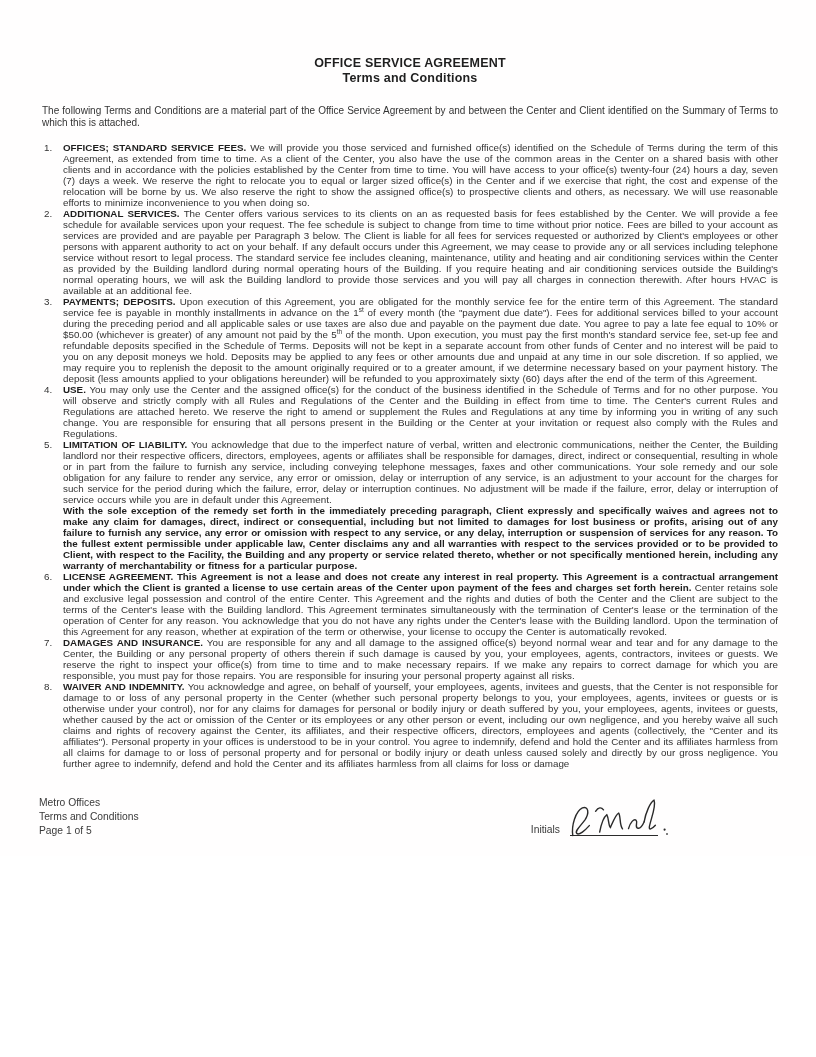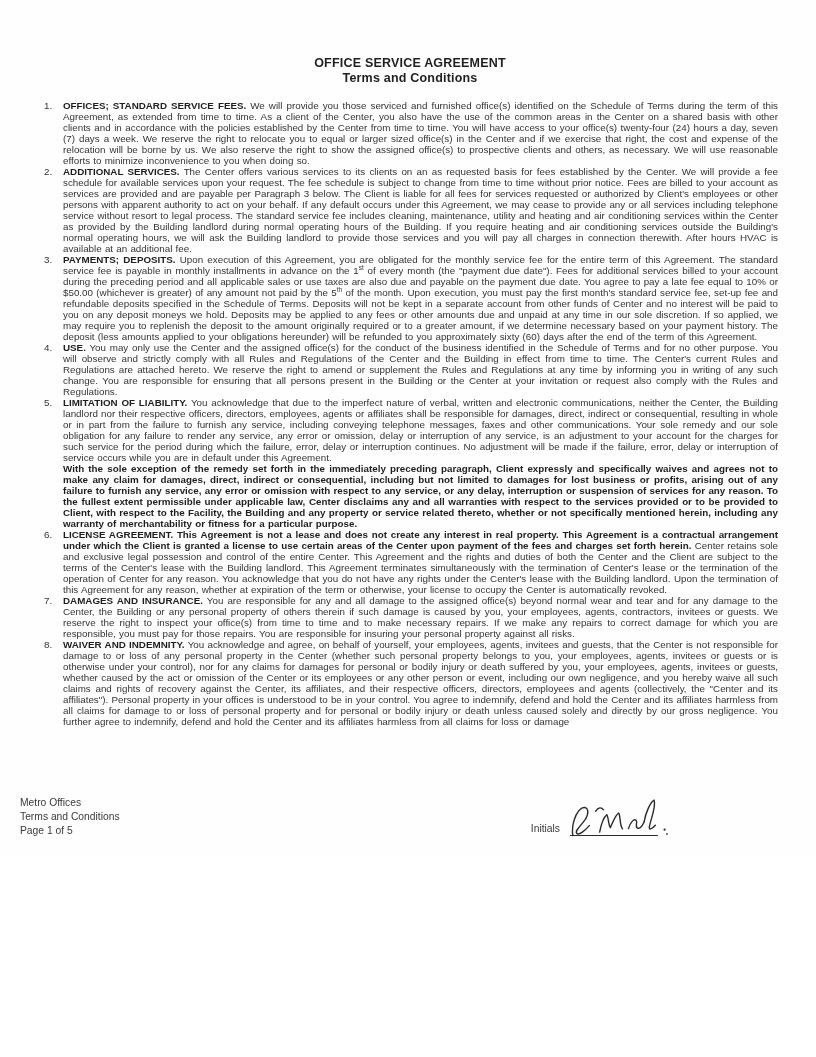--- a/index.html
+++ b/index.html
@@ -64,35 +64,35 @@
     font-weight: bold;
     color: #1e1e1e;
   }
   .sec-par sup {
     font-size: 6.5px;
     line-height: 0;
     vertical-align: super;
   }
   .footer {
     position: absolute;
-    left: 20px;
+    left: 39px;
     right: 38px;
     bottom: 18px;
     display: flex;
     justify-content: space-between;
     align-items: flex-end;
   }
   .footer-left {
     font-size: 10.3px;
     line-height: 14px;
     color: #3a3a3a;
   }
   .initials-block {
     display: flex;
-    align-items: flex-start;
+    align-items: center;
     margin-right: 120px;
     margin-bottom: 2px;
   }
   .initials-label {
     font-size: 10.3px;
     color: #3a3a3a;
     margin-right: 10px;
     line-height: 12px;
   }
   .initials-line {
@@ -122,20 +122,21 @@
 </head>
 <body>
 
 <div class="page">
 
   <div class="title-block">
     <div>OFFICE SERVICE AGREEMENT</div>
     <div>Terms and Conditions</div>
   </div>
 
+  <p class="intro">The following Terms and Conditions are a material part of the Office Service Agreement by and between the Center and Client identified on the Summary of Terms to which this is attached.</p>
 
   <div class="sections" id="sections">
       <div class="section">
         <div class="sec-num">1.</div>
         <div class="sec-body">
           <p class="sec-par"><span class="b">OFFICES; STANDARD SERVICE FEES.</span><span> We will provide you those serviced and furnished office(s) identified on the Schedule of Terms during the term of this Agreement, as extended from time to time. As a client of the Center, you also have the use of the common areas in the Center on a shared basis with other clients and in accordance with the policies established by the Center from time to time. You will have access to your office(s) twenty-four (24) hours a day, seven (7) days a week. We reserve the right to relocate you to equal or larger sized office(s) in the Center and if we exercise that right, the cost and expense of the relocation will be borne by us. We also reserve the right to show the assigned office(s) to prospective clients and others, as necessary. We will use reasonable efforts to minimize inconvenience to you when doing so.</span></p>
         </div>
       </div>
       <div class="section">
         <div class="sec-num">2.</div>

